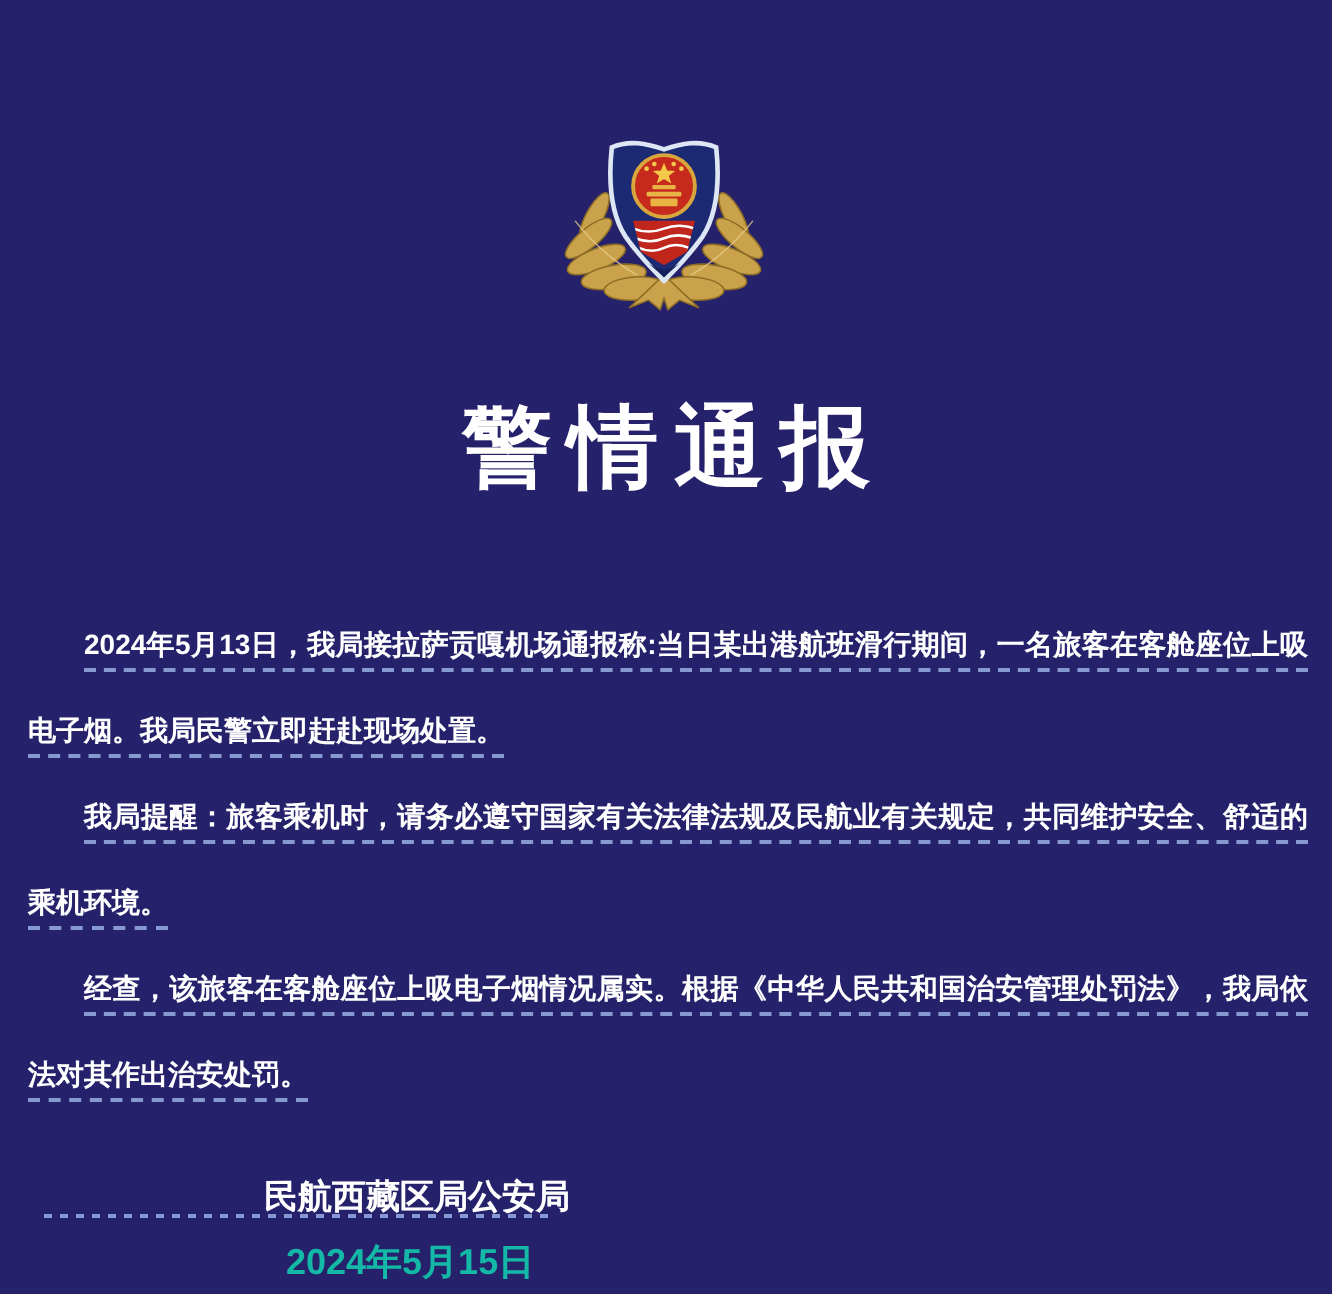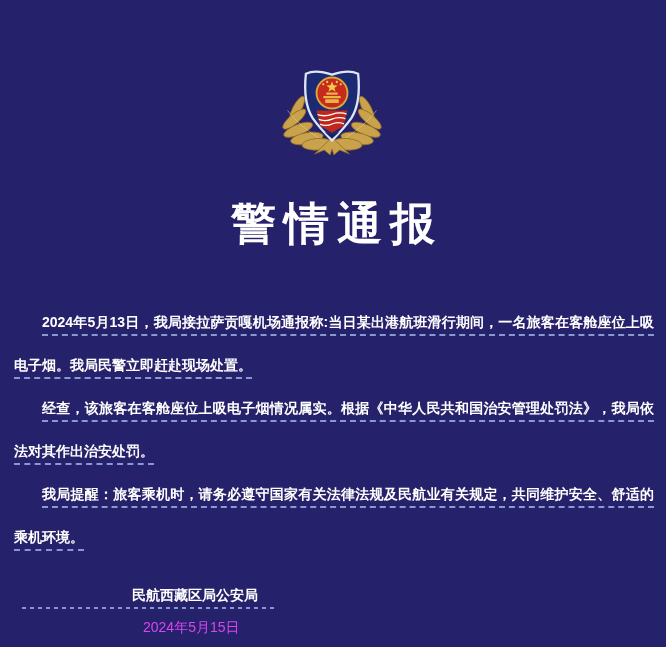--- a/index.html
+++ b/index.html
@@ -49,38 +49,38 @@
     text-decoration-line:underline;
     text-decoration-style:dashed;
     text-decoration-color:rgba(146,166,221,0.9);
     text-decoration-thickness:2px;
     text-underline-offset:7px;
   }
   .signer{
     position:absolute;
     top:587px;left:132px;
     color:#ffffff;
-    font-size:14px;
+    font-size:17px;
     font-weight:bold;
     white-space:nowrap;
   }
   .sig-underline{
     position:absolute;
     top:607px;left:22px;
     width:252px;height:2px;
     background:repeating-linear-gradient(90deg,
       rgba(146,166,221,0.9) 0px, rgba(146,166,221,0.9) 4px,
       transparent 4px, transparent 8px);
   }
   .issue-date{
     position:absolute;
     top:619px;left:143px;
-    color:#d946ef;
-    font-size:14px;
-    font-weight:normal;
+    color:#14b8a6;
+    font-size:18px;
+    font-weight:bold;
     white-space:nowrap;
   }
 </style>
 </head>
 <body>
 
 <div class="notice">
 
   <div class="badge">
     <svg viewBox="0 0 120 100" width="116" height="97" aria-hidden="true">
@@ -137,21 +137,21 @@
       </g>
 
       <path d="M52,74 Q60,80 68,74 L60,81 Z" fill="#16205c"></path>
     </svg>
   </div>
 
   <div class="title">警情通报</div>
 
   <div class="body-text">
     <p>2024年5月13日，我局接拉萨贡嘎机场通报称:当日某出港航班滑行期间，一名旅客在客舱座位上吸电子烟。我局民警立即赶赴现场处置。</p>
+    <p>我局提醒：旅客乘机时，请务必遵守国家有关法律法规及民航业有关规定，共同维护安全、舒适的乘机环境。</p>
     <p>经查，该旅客在客舱座位上吸电子烟情况属实。根据《中华人民共和国治安管理处罚法》，我局依法对其作出治安处罚。</p>
-    <p>我局提醒：旅客乘机时，请务必遵守国家有关法律法规及民航业有关规定，共同维护安全、舒适的乘机环境。</p>
   </div>
 
   <div class="signer">民航西藏区局公安局</div>
   <div class="sig-underline"></div>
   <div class="issue-date">2024年5月15日</div>
 
 </div>
 
 </body></html>

